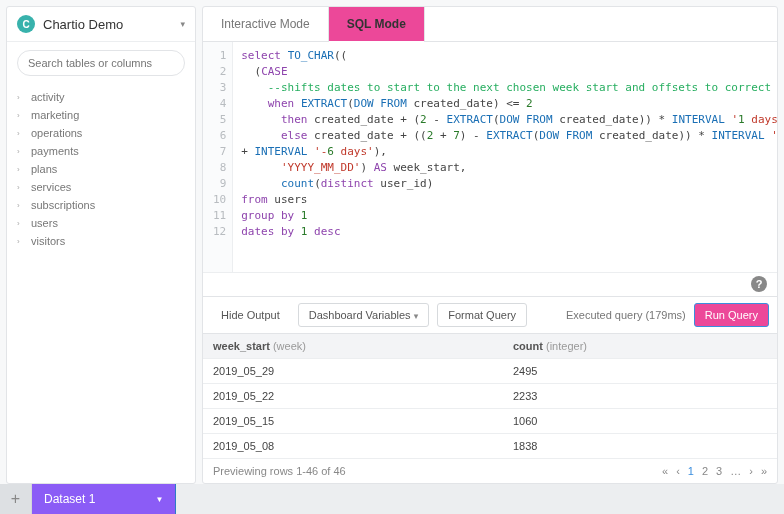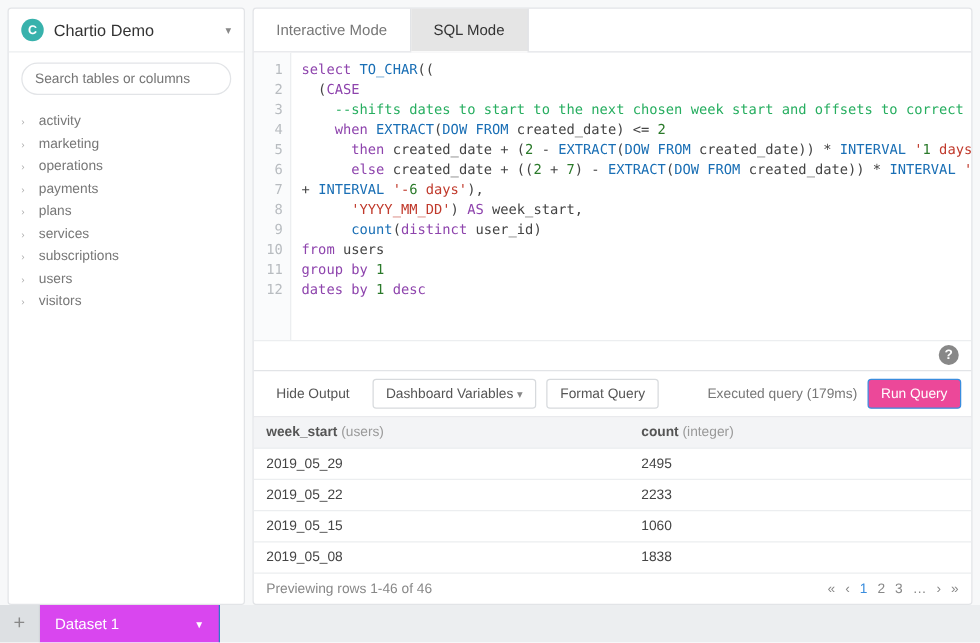--- a/index.html
+++ b/index.html
@@ -12,21 +12,21 @@
 .ds-title { flex: 1; color: #333; font-size: 13px; }
 .caret { font-size: 9px; color: #888; }
 .search-wrap { padding: 8px 10px; }
 .search-input { width: 100%; padding: 6px 10px; border: 1px solid #e2e4e7; border-radius: 14px; font-size: 11px; color: #888; outline: none; }
 .tree { padding: 4px 6px; }
 .tree-item { display: flex; align-items: center; padding: 3px 4px; color: #777; cursor: pointer; font-size: 11px; }
 .tree-item .chev { width: 10px; color: #aaa; font-size: 8px; margin-right: 4px; }
 .content { flex: 1; display: flex; flex-direction: column; background: #fff; border: 1px solid #e2e4e7; border-radius: 3px; min-width: 0; }
 .tabs { display: flex; border-bottom: 1px solid #e2e4e7; }
 .tab { padding: 10px 18px; font-size: 12px; color: #777; border-right: 1px solid #e2e4e7; cursor: pointer; }
-.tab.active { color: #333; background: #e5e5e5; position: relative; }
+.tab.active { color: #333; background: #ec4899; position: relative; font-weight: bold; }
 .tab.active::after { content: ""; position: absolute; left: 0; right: 0; bottom: -1px; height: 1px; background: #fff; }
 .editor { flex: 1; display: flex; font-family: Menlo, Consolas, monospace; font-size: 11px; line-height: 16px; overflow: hidden; min-height: 0; }
 .gutter { background: #fafbfc; color: #b8bcc0; text-align: right; padding: 6px 6px 6px 10px; border-right: 1px solid #eceef0; user-select: none; }
 .code { padding: 6px 8px; white-space: pre; color: #444; flex: 1; overflow: hidden; position: relative; }
 .kw { color: #8e44ad; }
 .fn { color: #1a6fb5; }
 .str { color: #c0392b; }
 .num { color: #2a7a2a; }
 .cmt { color: #27ae60; }
 .help-row { position: relative; height: 24px; border-top: 1px solid #eceef0; }
@@ -43,21 +43,21 @@
 .col1 { width: 300px; }
 .col2 { flex: 1; }
 .htype { color: #999; font-weight: normal; }
 .res-row { color: #444; }
 .pager { display: flex; align-items: center; justify-content: flex-start; padding: 6px 10px; position: relative; font-size: 11px; color: #888; }
 .pager-right { position: absolute; right: 10px; display: flex; align-items: center; gap: 8px; }
 .pg { color: #888; cursor: pointer; }
 .pg.active { color: #3a8dde; }
 .bottom-bar { height: 30px; background: #eceef0; display: flex; align-items: stretch; }
 .plus { width: 32px; background: #dde0e3; color: #888; display: flex; align-items: center; justify-content: center; font-size: 16px; cursor: pointer; border-right: 1px solid #d3d6d9; }
-.ds-tab { background: #d946ef; color: #fff; display: flex; align-items: center; padding: 0 12px; gap: 60px; font-size: 12px; cursor: pointer; border-right: 1px solid #2e7bc7; }
+.ds-tab { background: #8b5cf6; color: #fff; display: flex; align-items: center; padding: 0 12px; gap: 60px; font-size: 12px; cursor: pointer; border-right: 1px solid #2e7bc7; }
 .ds-tab .dd { font-size: 8px; }
 </style>
 </head>
 <body>
 
 <div class="app">
   <div class="main-row">
 
     <div class="sidebar">
       <div class="ds-header">
@@ -138,21 +138,21 @@
         <button class="btn plain">Hide Output</button>
         <button class="btn"><span>Dashboard Variables</span> <span class="caret">▾</span></button>
         <button class="btn">Format Query</button>
         <div class="spacer"></div>
         <span class="exec-text">Executed query (179ms)</span>
         <button class="btn primary">Run Query</button>
       </div>
 
       <div class="results">
         <div class="res-head">
-          <div class="col1"><b>week_start</b> <span class="htype">(users)</span></div>
+          <div class="col1"><b>week_start</b> <span class="htype">(week)</span></div>
           <div class="col2"><b>count</b> <span class="htype">(integer)</span></div>
         </div>
         <div id="rows">
             <div class="res-row">
               <div class="col1">2019_05_29</div>
               <div class="col2">2495</div>
             </div>
             <div class="res-row">
               <div class="col1">2019_05_22</div>
               <div class="col2">2233</div>

